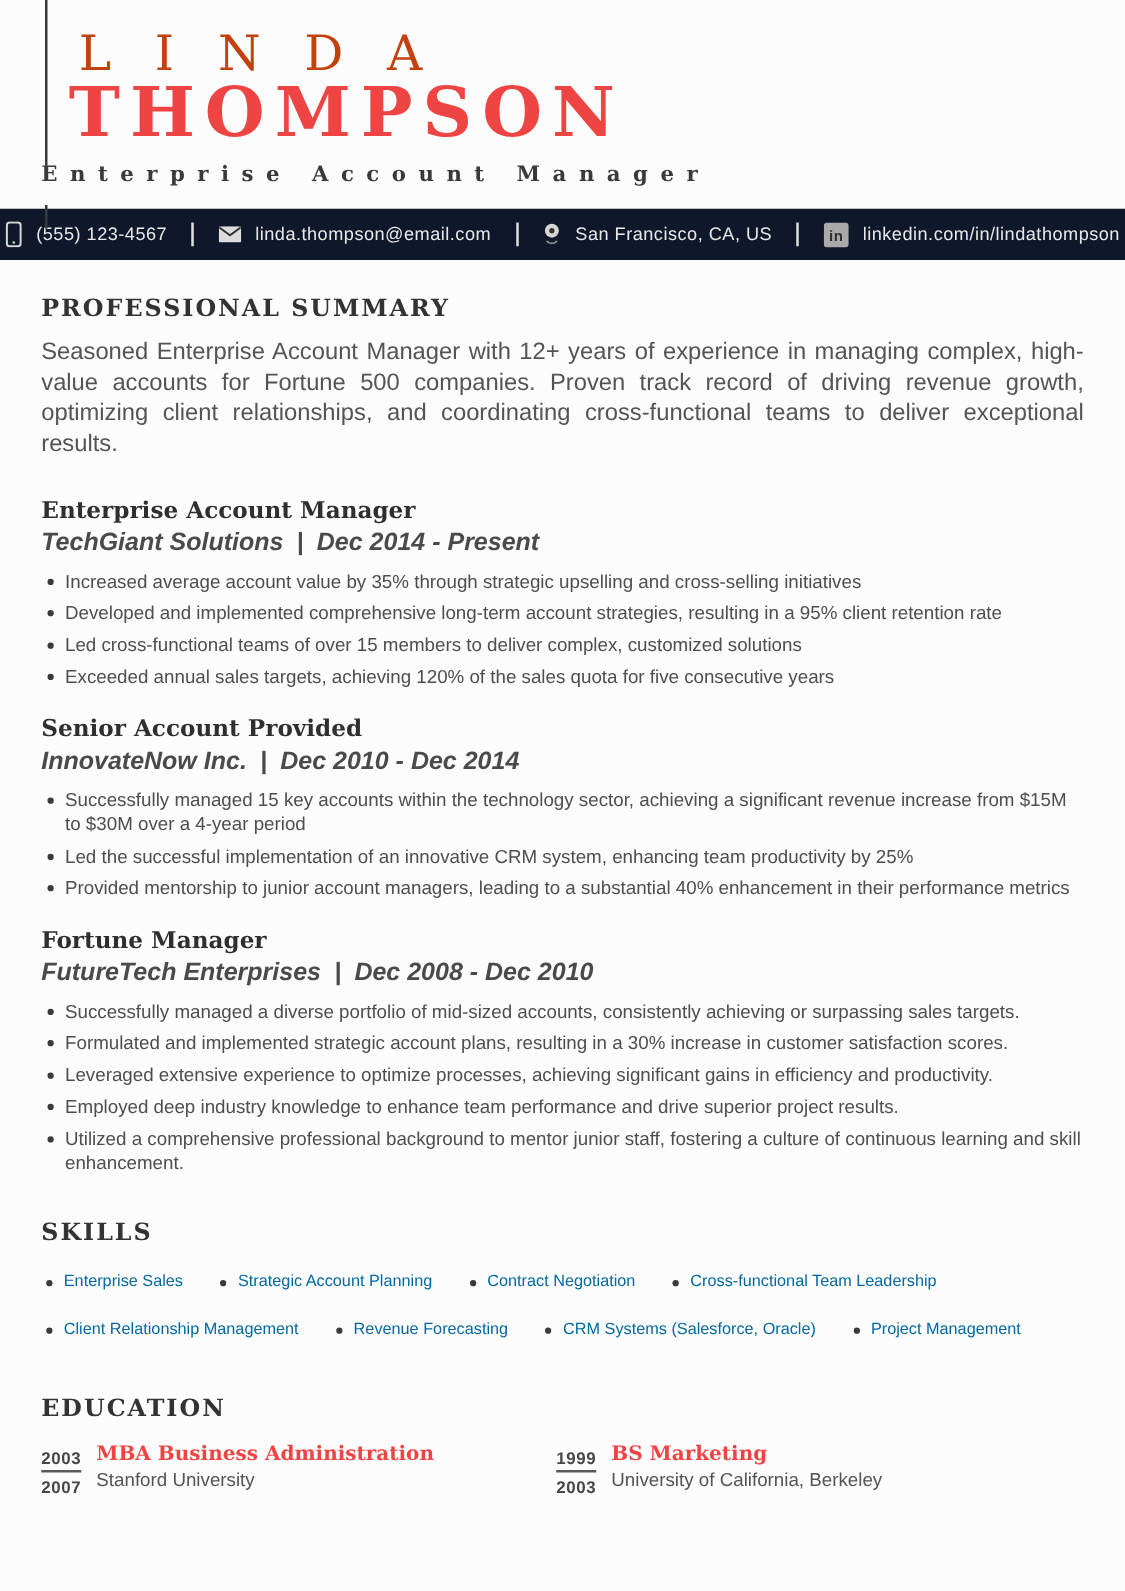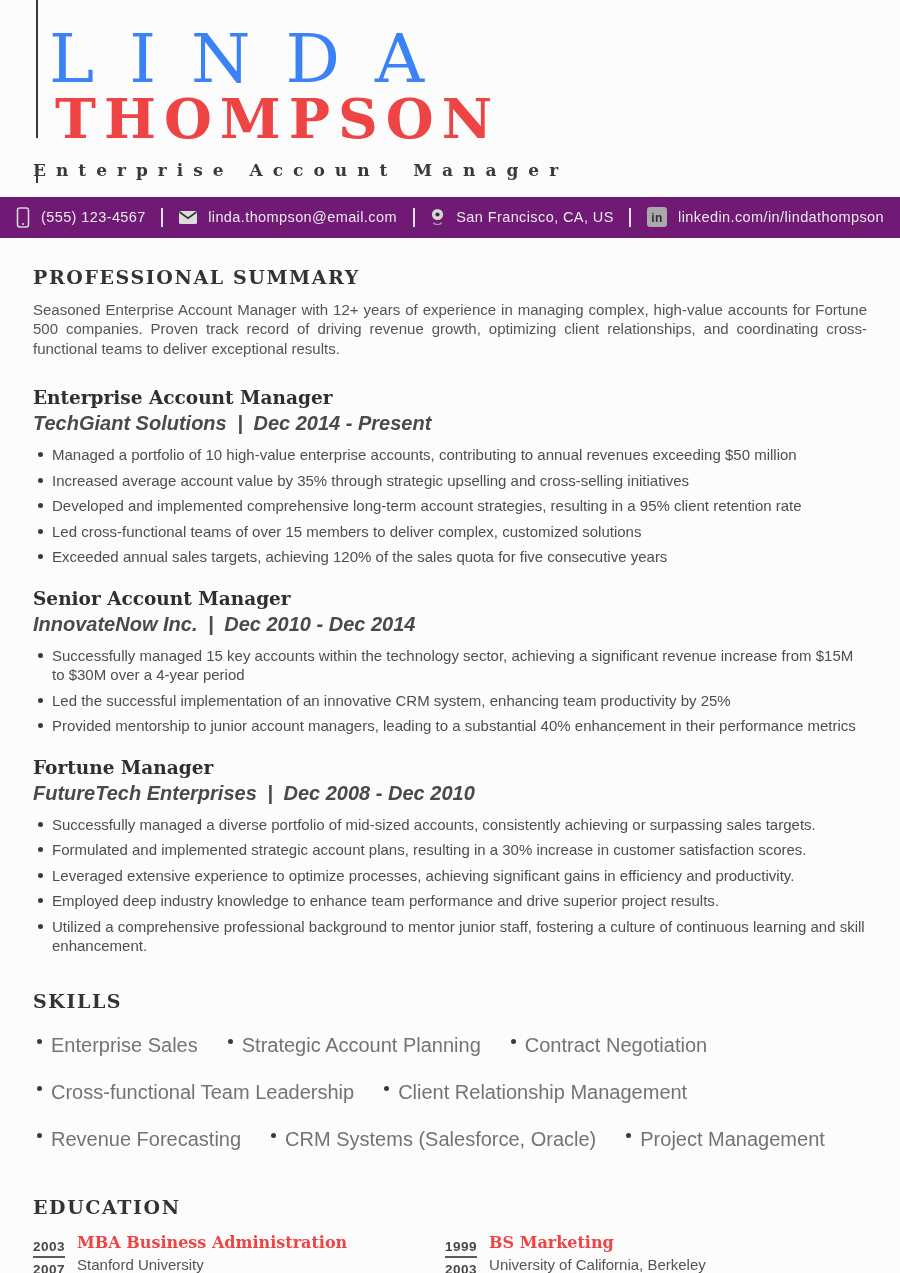--- a/index.html
+++ b/index.html
@@ -15,25 +15,25 @@
 
   
   .vline { position:absolute; left:36px; width:2px; background:#3a3a3a; }
   .vline-top { top:0; height:138px; }
   .vline-bottom { top:164px; height:19px; }
 
   .header { padding:24px 33px 0 33px; }
   .name-first {
     font-family:"DejaVu Serif","Liberation Serif",serif;
     font-weight:400;
-    font-size:68px;
+    font-size:39px;
     line-height:1.02;
     letter-spacing:35px;
-    color:#3b82f6;
-    margin-left:16px;
+    color:#c2410c;
+    margin-left:30px;
     white-space:nowrap;
   }
   .name-last {
     font-family:"DejaVu Serif","Liberation Serif",serif;
     font-weight:700;
     font-size:55px;
     line-height:0.95;
     letter-spacing:8px;
     color:#ef4444;
     margin-left:22px;
@@ -46,47 +46,47 @@
     font-size:17px;
     letter-spacing:10px;
     color:#3a3a3a;
     white-space:nowrap;
   }
 
   
   .contact-bar {
     margin-top:17px;
     height:41px;
-    background:#701a75;
+    background:#0f172a;
     color:#e9e9e9;
     display:flex;
     align-items:center;
     justify-content:space-between;
-    padding:0 16px;
+    padding:0 4px;
     font-size:14.5px;
     letter-spacing:0.4px;
     text-align:center;
   }
   .contact-item { display:flex; align-items:center; gap:11px; white-space:nowrap; }
   .contact-sep { width:2px; height:19px; background:#e0e0e0; }
   .cicon { display:flex; align-items:center; }
 
   
   .main { padding:0 33px; }
   .section-heading {
     font-family:"DejaVu Serif","Liberation Serif",serif;
     font-weight:700;
     font-size:19px;
     letter-spacing:1.6px;
     color:#333333;
   }
   .summary-section { margin-top:28px; }
   .summary-text {
     margin-top:12px;
-    font-size:15px;
+    font-size:19px;
     line-height:1.3;
     text-align:justify;
     color:#545454;
   }
 
   .experience-section { margin-top:29px; }
   .job { margin-top:21px; }
   .job:first-of-type { margin-top:11px; }
   .job-title {
     font-family:"DejaVu Serif","Liberation Serif",serif;
@@ -127,23 +127,23 @@
     margin-top:20px;
     display:flex;
     flex-wrap:wrap;
     column-gap:26px;
     row-gap:21px;
     list-style:none;
   }
   .skills-list li {
     position:relative;
     padding-left:18px;
-    font-size:20px;
+    font-size:13px;
     line-height:1.3;
-    color:#737373;
+    color:#0369a1;
     white-space:nowrap;
   }
   .skills-list li::before {
     content:"";
     position:absolute;
     left:4px; top:7px;
     width:5px; height:5px;
     border-radius:50%;
     background:#3a3a3a;
   }
@@ -249,30 +249,29 @@
   <section class="experience-section">
 
     <div class="job">
       <h3 class="job-title">Enterprise Account Manager</h3>
       <div class="company-line">
         <span>TechGiant Solutions</span>
         <span class="pipe">|</span>
         <span>Dec 2014 - Present</span>
       </div>
       <ul class="bullets">
-        <li>Managed a portfolio of 10 high-value enterprise accounts, contributing to annual revenues exceeding $50 million</li>
         <li>Increased average account value by 35% through strategic upselling and cross-selling initiatives</li>
         <li>Developed and implemented comprehensive long-term account strategies, resulting in a 95% client retention rate</li>
         <li>Led cross-functional teams of over 15 members to deliver complex, customized solutions</li>
         <li>Exceeded annual sales targets, achieving 120% of the sales quota for five consecutive years</li>
       </ul>
     </div>
 
     <div class="job">
-      <h3 class="job-title">Senior Account Manager</h3>
+      <h3 class="job-title">Senior Account Provided</h3>
       <div class="company-line">
         <span>InnovateNow Inc.</span>
         <span class="pipe">|</span>
         <span>Dec 2010 - Dec 2014</span>
       </div>
       <ul class="bullets">
         <li>Successfully managed 15 key accounts within the technology sector, achieving a significant revenue increase from $15M to $30M over a 4-year period</li>
         <li>Led the successful implementation of an innovative CRM system, enhancing team productivity by 25%</li>
         <li>Provided mentorship to junior account managers, leading to a substantial 40% enhancement in their performance metrics</li>
       </ul>

